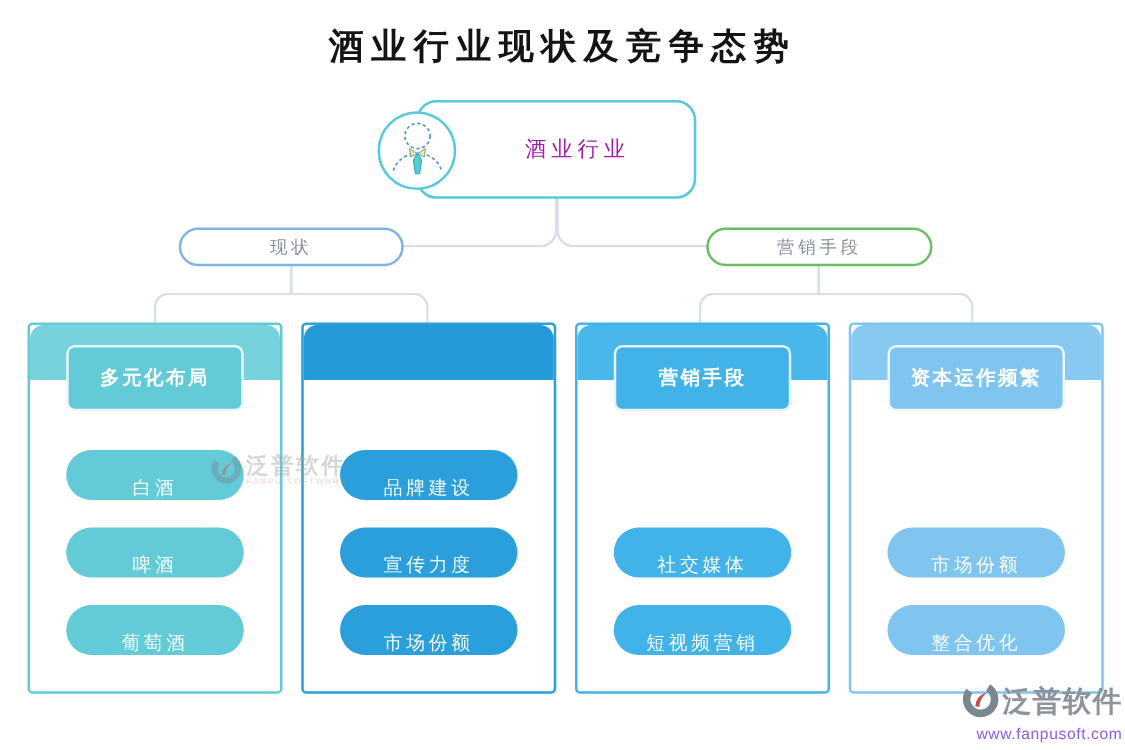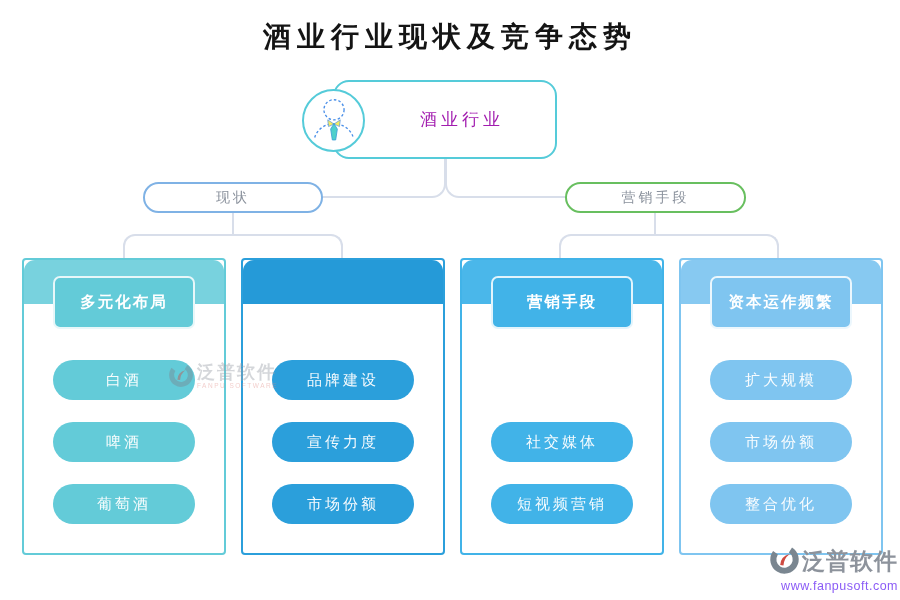--- a/index.html
+++ b/index.html
@@ -50,21 +50,21 @@
   .c4{--col:#7FC5F0;--band:#87C9F1;left:679px;}
   .band{position:absolute;top:0;left:0;right:0;height:44px;background:var(--band);
         border-radius:11px 11px 0 0;}
   .head-label{position:absolute;top:16px;left:50%;transform:translateX(-50%);
               width:142px;height:53px;box-sizing:border-box;background:var(--col);
               border:2px solid rgba(255,255,255,.85);border-radius:7px;
               display:flex;align-items:center;justify-content:center;
               color:#fff;font-weight:bold;font-size:15.5px;letter-spacing:2px;}
   .item{position:absolute;left:50%;transform:translateX(-50%);width:142px;height:40px;
         border-radius:20px;background:var(--col);
-        display:flex;align-items:center;justify-content:center;
+        display:flex;align-items:flex-end;justify-content:center;
         color:rgba(255,255,255,.95);font-size:15px;letter-spacing:3px;
         font-family:"Liberation Serif",serif;}
   .i1{top:100px}.i2{top:162px}.i3{top:224px}
 
   
   .wm-mid{position:absolute;left:168px;top:362px;display:flex;align-items:flex-start;gap:3px;
           opacity:.42;z-index:4;pointer-events:none;}
   .wm-mid .wm-brand{font-family:"Liberation Serif",serif;font-weight:bold;font-size:18px;
                     color:#9AA0A8;letter-spacing:2px;line-height:20px;}
   .wm-mid .wm-en{font-size:6.5px;color:#E08A84;letter-spacing:1.5px;line-height:8px;}
@@ -151,23 +151,20 @@
     <div class="item i3">
         <span>短视频营销</span>
       </div>
   </div>
 
   <div class="column c4">
     <div class="band"></div>
     <div class="head-label">
       <span>资本运作频繁</span>
     </div>
-    <div class="item i1">
-        <span>扩大规模</span>
-      </div>
     <div class="item i2">
         <span>市场份额</span>
       </div>
     <div class="item i3">
         <span>整合优化</span>
       </div>
   </div>
 
   <div class="wm-mid">
     <span>

